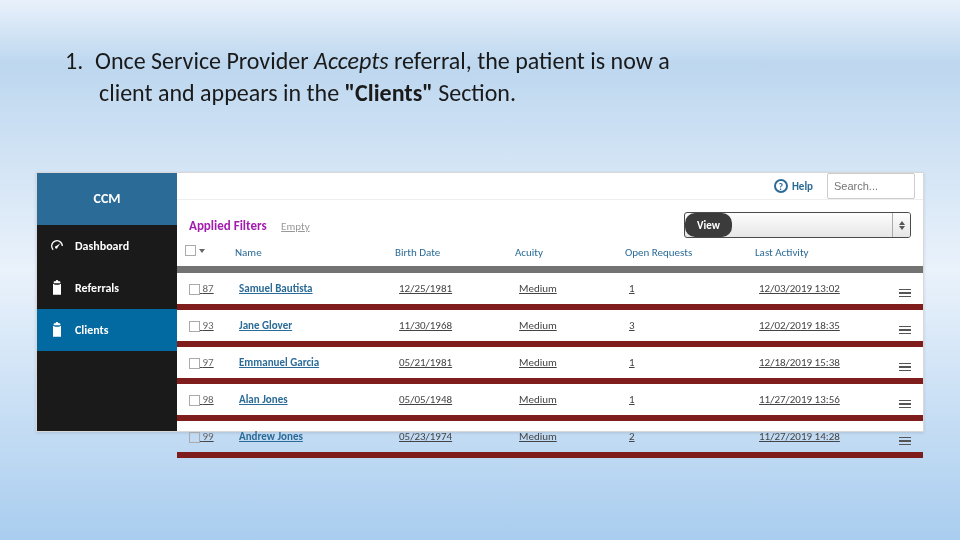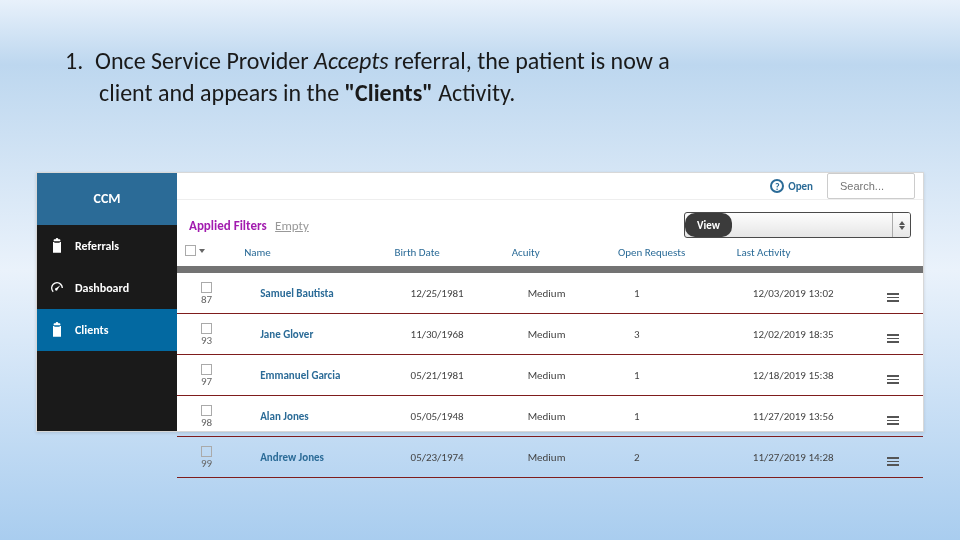--- a/index.html
+++ b/index.html
@@ -42,47 +42,47 @@
     height: 52px; display: flex; align-items: center; justify-content: flex-end;
     padding: 0 8px; gap: 14px; border-bottom: 1px solid #eee;
   }
   .help { color: #2b6b97; font-weight: 700; display: flex; align-items: center; gap: 4px; }
   .help-icon {
     width: 14px; height: 14px; border: 2px solid #2b6b97; border-radius: 50%;
     display: inline-flex; align-items: center; justify-content: center; font-size: 10px;
   }
   .search {
     width: 88px; height: 26px; border: 1px solid #ccc; border-radius: 2px;
-    padding: 0 12px; font-size: 11px; color: #888;
+    padding: 0 6px; font-size: 11px; color: #888;
   }
   .filters-row {
     margin-top: 12px; height: 34px; display: flex; align-items: center; justify-content: space-between;
     padding: 0 12px;
   }
   .filters-label { color: #a21caf; font-weight: 700; font-size: 13px; }
-  .filters-empty { color: #999; font-size: 13px; margin-left: 6px; font-weight: 400; text-decoration: underline; }
+  .filters-empty { color: #999; font-size: 11px; margin-left: 12px; font-weight: 400; text-decoration: underline; }
   .view-btn {
     display: flex; align-items: center; height: 26px; border: 1px solid #4a4a4a;
     border-radius: 3px; overflow: hidden; background: linear-gradient(#fdfdfd,#e6e6e6);
   }
   .view-btn .vlabel { background: #3b3b3b; color: #fff; padding: 0 12px; height: 100%; display: flex; align-items: center; font-weight: 600; border-radius: 10px; }
   .view-btn .vsel { width: 160px; height: 100%; }
   .view-btn .varrow {
     width: 18px; height: 100%; border-left: 1px solid #aaa;
     display: flex; flex-direction: column; align-items: center; justify-content: center; gap: 1px;
     background: linear-gradient(#fdfdfd,#e6e6e6);
   }
   .tri-up { width: 0; height: 0; border-left: 3px solid transparent; border-right: 3px solid transparent; border-bottom: 4px solid #555; }
   .tri-down { width: 0; height: 0; border-left: 3px solid transparent; border-right: 3px solid transparent; border-top: 4px solid #555; }
   table { width: 100%; border-collapse: collapse; font-size: 11px; }
   thead th {
     text-align: left; padding: 7px 8px; border-bottom: 7px solid #737373;
     color: #2b6b97; font-weight: 400;
   }
-  tbody td { padding: 7px 24px; border-bottom: 1px solid #7f1d1d; color: #444; }
+  tbody td { padding: 7px 12px; border-bottom: 6px solid #7f1d1d; color: #444; text-decoration: underline; }
   .col-check { width: 50px; }
   .col-id { width: 34px; color: #666; }
   .col-name { width: 160px; font-weight: 700; color: #2b6b97; }
   .col-birth { width: 120px; }
   .col-acuity { width: 110px; }
   .col-open { width: 130px; }
   .col-last { width: 140px; }
   .col-menu { width: 30px; text-align: right; }
   .chk { width: 11px; height: 11px; border: 1px solid #aaa; display: inline-block; vertical-align: middle; }
   .hdr-chk { display: inline-flex; align-items: center; gap: 3px; }
@@ -92,59 +92,59 @@
 </style>
 </head>
 <body>
 
 <div class="slide">
   <div class="title-block">
     <div>
       <span class="num">1.</span><span>Once Service Provider </span><span class="accepts">Accepts</span><span> referral, the patient is now a</span>
     </div>
     <div class="line2">
-      <span>client and appears in the </span><span class="clients-word">"Clients"</span><span> Activity.</span>
+      <span>client and appears in the </span><span class="clients-word">"Clients"</span><span> Section.</span>
     </div>
   </div>
 
   <div class="app">
     <div class="sidebar">
       <div class="brand">CCM</div>
       <div id="sb-items">
           <div class="sb-item">
             <span class="sb-icon">
               <svg viewBox="0 0 24 24">
+                <path d="M12 3a9 9 0 00-9 9 9 9 0 002.6 6.3l1.4-1.4A7 7 0 1119 12h2a9 9 0 00-9-9zm-1 9l6-4-4 6a2 2 0 11-2-2z"></path>
+              </svg>
+            </span>
+            <span>Dashboard</span>
+          </div>
+          <div class="sb-item">
+            <span class="sb-icon">
+              <svg viewBox="0 0 24 24">
                 <path d="M16 2h-2a2 2 0 00-4 0H8a1 1 0 00-1 1v2h10V3a1 1 0 00-1-1zM6 6v16h12V6h-2v1H8V6H6z"></path>
               </svg>
             </span>
             <span>Referrals</span>
-          </div>
-          <div class="sb-item">
-            <span class="sb-icon">
-              <svg viewBox="0 0 24 24">
-                <path d="M12 3a9 9 0 00-9 9 9 9 0 002.6 6.3l1.4-1.4A7 7 0 1119 12h2a9 9 0 00-9-9zm-1 9l6-4-4 6a2 2 0 11-2-2z"></path>
-              </svg>
-            </span>
-            <span>Dashboard</span>
           </div>
           <div class="sb-item active">
             <span class="sb-icon">
               <svg viewBox="0 0 24 24">
                 <path d="M16 2h-2a2 2 0 00-4 0H8a1 1 0 00-1 1v2h10V3a1 1 0 00-1-1zM6 6v16h12V6h-2v1H8V6H6z"></path>
               </svg>
             </span>
             <span>Clients</span>
           </div>
         </div>
     </div>
     <div class="main">
       <div class="topbar">
         <div class="help">
           <span class="help-icon">?</span>
-          <span>Open</span>
+          <span>Help</span>
         </div>
         <input class="search" placeholder="Search..." style="">
       </div>
       <div class="filters-row">
         <div>
           <span class="filters-label">Applied Filters</span>
           <span class="filters-empty">Empty</span>
         </div>
         <div class="view-btn">
           <div class="vlabel">View</div>

